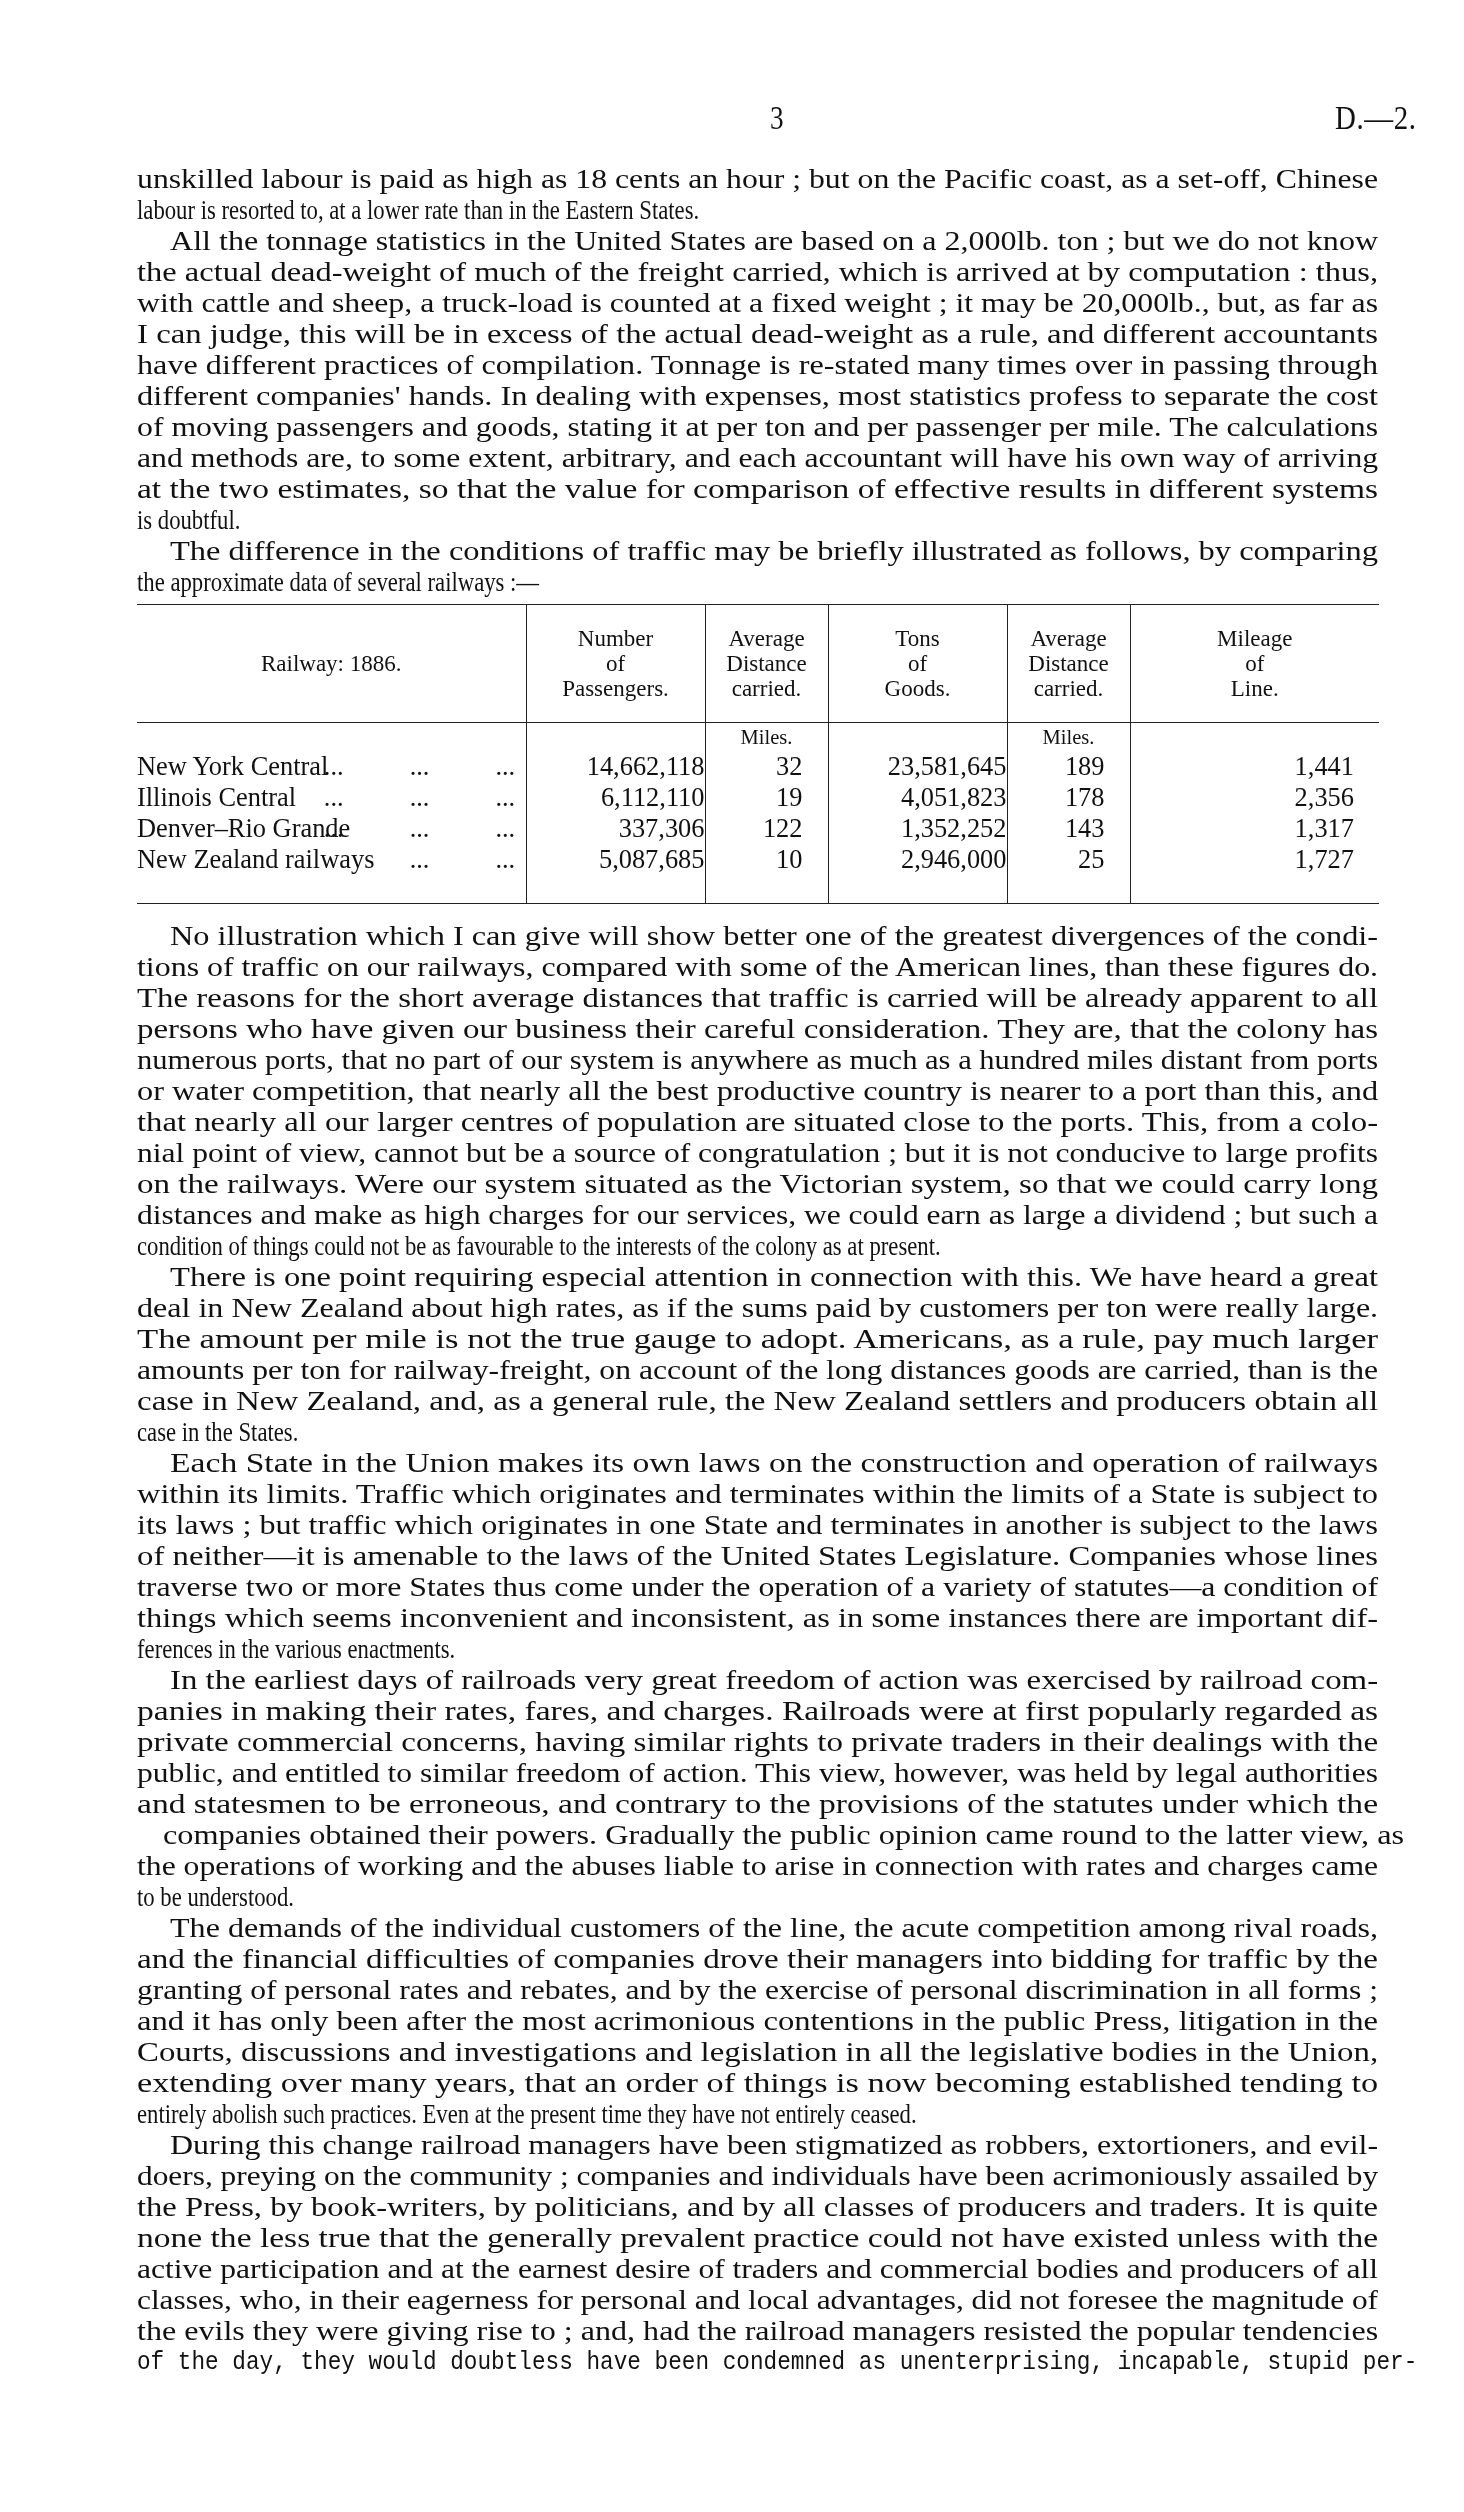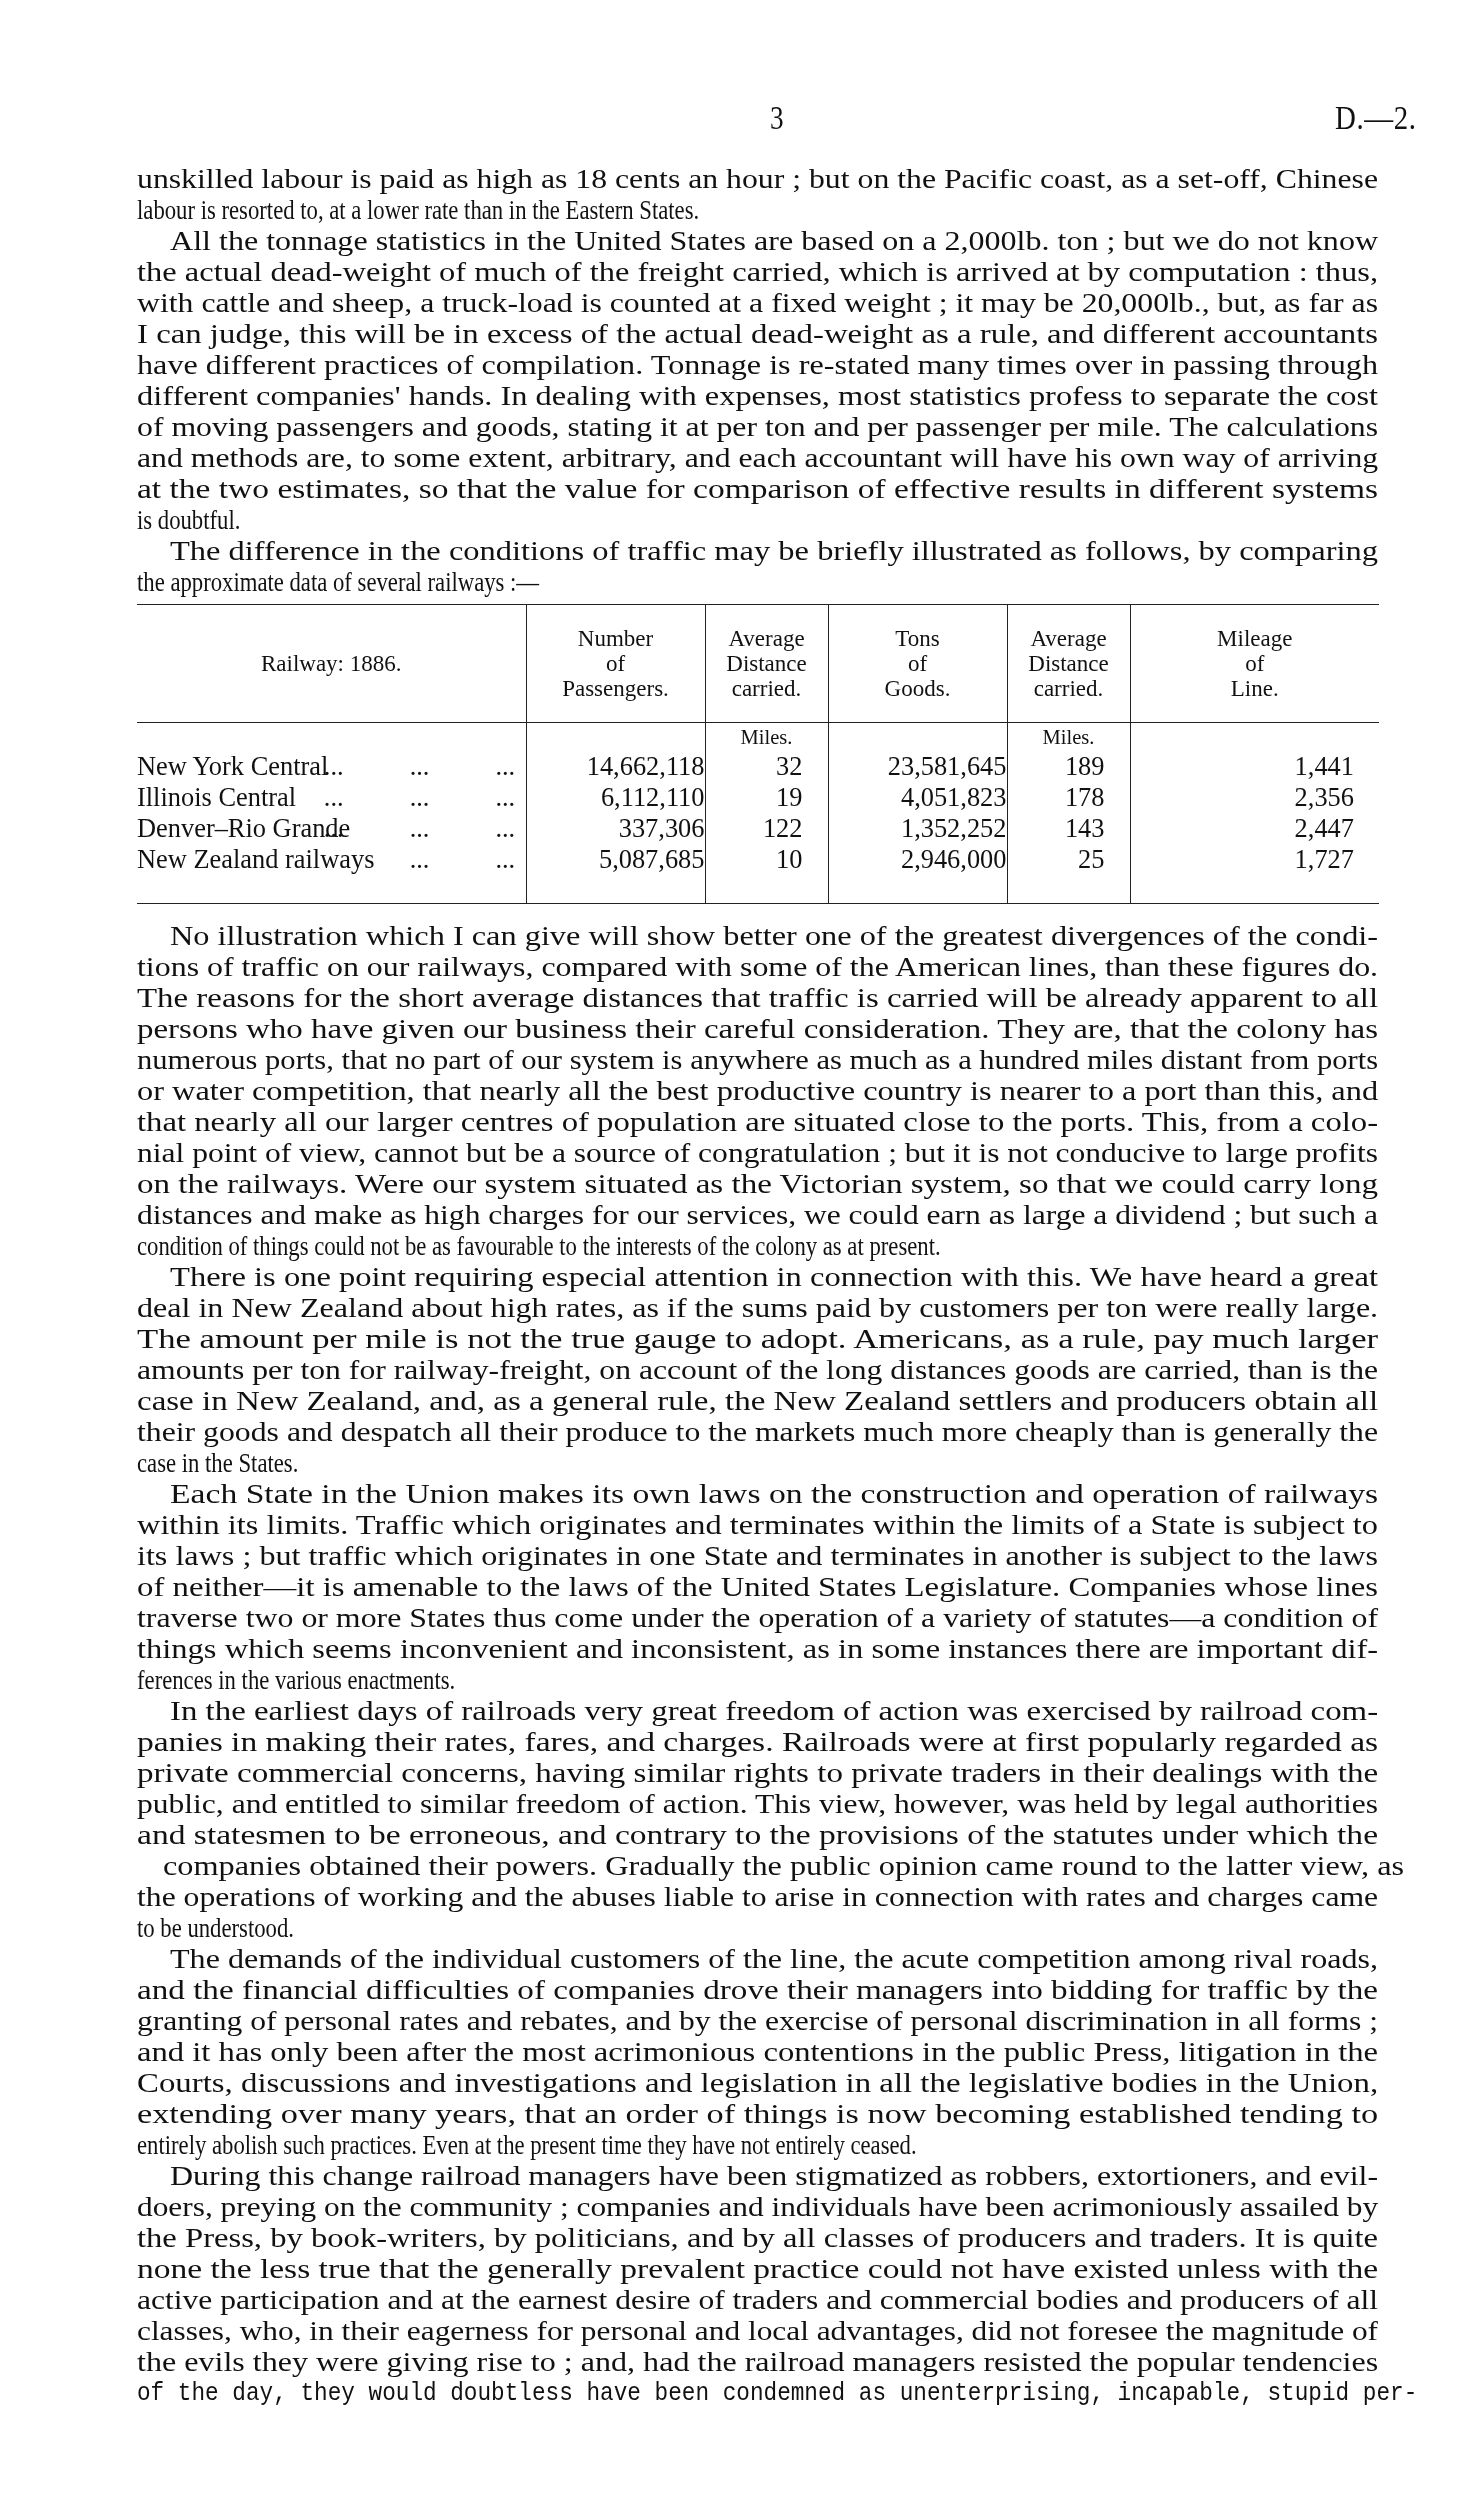--- a/index.html
+++ b/index.html
@@ -125,21 +125,21 @@
           <td class="num">4,051,823</td>
           <td class="num" style="padding-right: 25px;">178</td>
           <td class="num" style="padding-right: 25px;">2,356</td>
         </tr>
         <tr class="body-cell">
           <td class="name" style="position: relative;"><span>Denver–Rio Grande</span><span style="position: absolute; right: 10.3px; white-space: pre;">...          ...          ...</span></td>
           <td class="num">337,306</td>
           <td class="num" style="padding-right: 25px;">122</td>
           <td class="num">1,352,252</td>
           <td class="num" style="padding-right: 25px;">143</td>
-          <td class="num" style="padding-right: 25px;">2,447</td>
+          <td class="num" style="padding-right: 25px;">1,317</td>
         </tr>
         <tr class="body-cell">
           <td class="name" style="position: relative;"><span>New Zealand railways</span><span style="position: absolute; right: 10.3px; white-space: pre;">...          ...</span></td>
           <td class="num">5,087,685</td>
           <td class="num" style="padding-right: 25px;">10</td>
           <td class="num">2,946,000</td>
           <td class="num" style="padding-right: 25px;">25</td>
           <td class="num" style="padding-right: 25px; margin-left: 8px;">1,727</td>
         </tr>
         <tr class="spacer-row">
@@ -168,21 +168,20 @@
       <span class="line" style="height: 31px;"><span class="fit" style="transform: scaleX(1.2529);">on the railways.  Were our system situated as the Victorian system, so that we could carry long</span></span>
       <span class="line" style="height: 31px;"><span class="fit" style="transform: scaleX(1.1954);">distances and make as high charges for our services, we could earn as large a dividend ; but such a</span></span>
       <span class="line last" style="height: 31px;"><span class="fit" style="transform: scaleX(0.86);">condition of things could not be as favourable to the interests of the colony as at present.</span></span>
     </div>
     <div class="para">
       <span class="line indent" style="height: 31px;"><span class="fit" style="transform: scaleX(1.2335);">There is one point requiring especial attention in connection with this.  We have heard a great</span></span>
       <span class="line" style="height: 31px;"><span class="fit" style="transform: scaleX(1.2155);">deal in New Zealand about high rates, as if the sums paid by customers per ton were really large.</span></span>
       <span class="line" style="height: 31px;"><span class="fit" style="transform: scaleX(1.3135);">The amount per mile is not the true gauge to adopt.  Americans, as a rule, pay much larger</span></span>
       <span class="line" style="height: 31px;"><span class="fit" style="transform: scaleX(1.1994);">amounts per ton for railway-freight, on account of the long distances goods are carried, than is the</span></span>
       <span class="line" style="height: 31px;"><span class="fit" style="transform: scaleX(1.25);">case in New Zealand, and, as a general rule, the New Zealand settlers and producers obtain all</span></span>
-      <span class="line" style="height: 31px;"><span class="fit" style="transform: scaleX(1.2028);">their goods and despatch all their produce to the markets much more cheaply than is generally the</span></span>
       <span class="line last" style="height: 31px;"><span class="fit" style="transform: scaleX(0.86);">case in the States.</span></span>
     </div>
     <div class="para">
       <span class="line indent" style="height: 31px;"><span class="fit" style="transform: scaleX(1.2748);">Each State in the Union makes its own laws on the construction and operation of railways</span></span>
       <span class="line" style="height: 31px;"><span class="fit" style="transform: scaleX(1.2266);">within its limits.  Traffic which originates and terminates within the limits of a State is subject to</span></span>
       <span class="line" style="height: 31px;"><span class="fit" style="transform: scaleX(1.2188);">its laws ; but traffic which originates in one State and terminates in another is subject to the laws</span></span>
       <span class="line" style="height: 31px;"><span class="fit" style="transform: scaleX(1.2424);">of neither—it is amenable to the laws of the United States Legislature.  Companies whose lines</span></span>
       <span class="line" style="height: 31px;"><span class="fit" style="transform: scaleX(1.2062);">traverse two or more States thus come under the operation of a variety of statutes—a condition of</span></span>
       <span class="line" style="height: 31px;"><span class="fit" style="transform: scaleX(1.2325);">things which seems inconvenient and inconsistent, as in some instances there are important dif-</span></span>
       <span class="line last" style="height: 31px;"><span class="fit" style="transform: scaleX(0.86);">ferences in the various enactments.</span></span>

